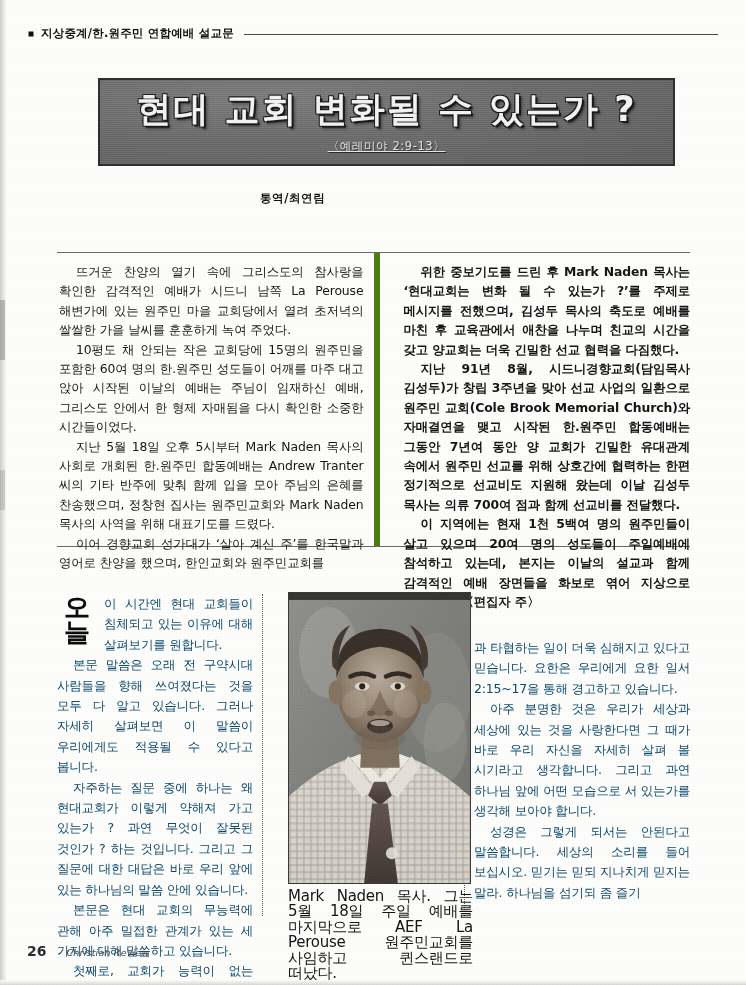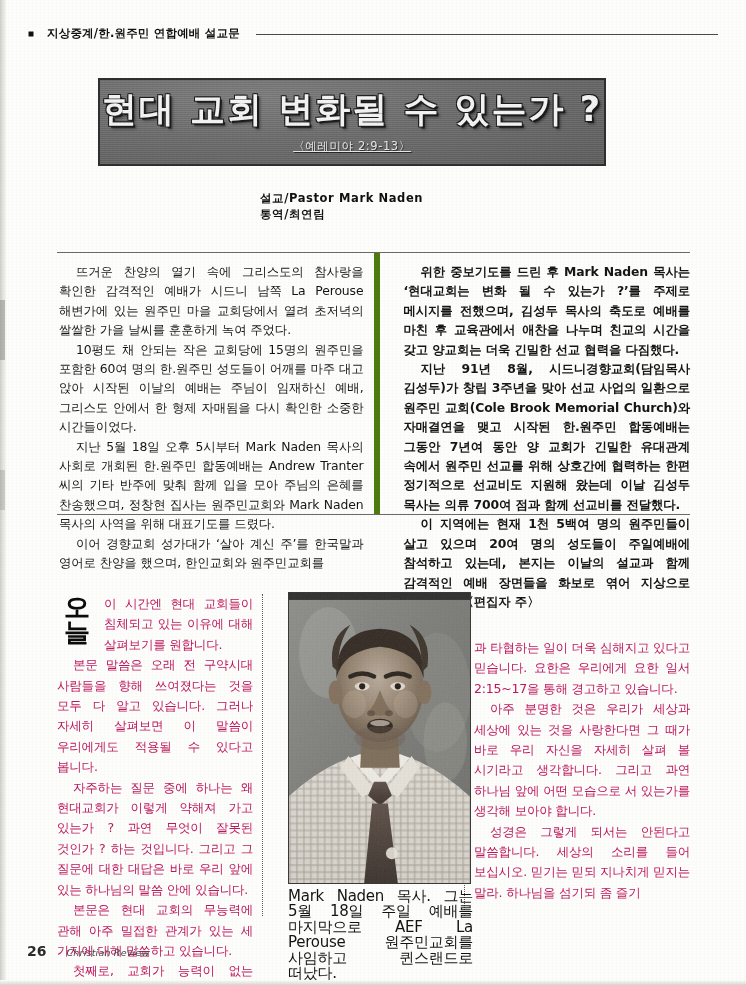--- a/index.html
+++ b/index.html
@@ -54,21 +54,21 @@
 
   
   .kicker {
     position: absolute;
     left: 27px;
     top: 24px;
     right: 28px;
     height: 18px;
     display: flex;
     align-items: center;
-    gap: 12px;
+    gap: 6px;
   }
   .kicker-bullet {
     width: 8px;
     height: 8px;
     background: #111;
     box-shadow: inset 0 0 0 1.5px #fff, inset 0 0 0 3px #111;
     flex: 0 0 auto;
     margin-top: 1px;
   }
   .kicker-text {
@@ -85,21 +85,21 @@
     margin-left: 4px;
     margin-top: 2px;
     opacity: .85;
   }
 
   
   .title-banner {
     position: absolute;
     left: 98px;
     top: 78px;
-    width: 508px;
+    width: 577px;
     height: 88px;
     background:
       radial-gradient(ellipse at 30% 20%, #7e7e7e 0%, #6d6d6d 45%, #5f5f5f 100%);
     border: 2px solid #2f2f2f;
     box-sizing: border-box;
     display: flex;
     flex-direction: column;
     align-items: center;
     justify-content: center;
     z-index: 10;
@@ -152,21 +152,21 @@
     letter-spacing: .6px;
     color: #111;
   }
 
   
   .lead-box {
     position: absolute;
     left: 57px;
     top: 252px;
     width: 633px;
-    height: 263px;
+    height: 295px;
     border-top: 1px solid #6a6a6a;
     border-bottom: 1px solid #6a6a6a;
     box-sizing: border-box;
     display: flex;
     z-index: 5;
     background: transparent;
   }
   .lead-col {
     width: 50%;
     box-sizing: border-box;
@@ -218,21 +218,21 @@
   .dotted-rule.r2 { left: 407px; }
 
   .body-p {
     font-size: 12.5px;
     line-height: 20.4px;
     text-indent: 16px;
     text-align: justify;
     margin: 0;
     letter-spacing: -0.2px;
     word-break: keep-all;
-    color: #be185d;
+    color: #0c4a6e;
   }
   .body-p.no-indent { text-indent: 0; }
 
   
   .dropcap {
     float: left;
     width: 40px;
     margin: 1px 7px 0 0;
     font-size: 26px;
     font-weight: bold;
@@ -309,21 +309,20 @@
   <span class="kicker-rule"></span>
 </div>
 
 <div class="title-banner">
   <div class="title-banner-noise"></div>
   <div class="title-main">현대 교회 변화될 수 있는가 ?</div>
   <div class="title-sub">〈예레미야 2:9-13〉</div>
 </div>
 
 <div class="byline">
-  <div class="byline-line">설교/Pastor Mark Naden</div>
   <div class="byline-line">통역/최연림</div>
 </div>
 
 <div class="lead-box">
   <div class="lead-col left">
     <p class="lead-p">뜨거운 찬양의 열기 속에 그리스도의 참사랑을 확인한 감격적인 예배가 시드니 남쪽 La Perouse 해변가에 있는 원주민 마을 교회당에서 열려 초저녁의 쌀쌀한 가을 날씨를 훈훈하게 녹여 주었다.</p>
     <p class="lead-p">10평도 채 안되는 작은 교회당에 15명의 원주민을 포함한 60여 명의 한.원주민 성도들이 어깨를 마주 대고 앉아 시작된 이날의 예배는 주님이 임재하신 예배, 그리스도 안에서 한 형제 자매됨을 다시 확인한 소중한 시간들이었다.</p>
     <p class="lead-p">지난 5월 18일 오후 5시부터 Mark Naden 목사의 사회로 개회된 한.원주민 합동예배는 Andrew Tranter 씨의 기타 반주에 맞춰 함께 입을 모아 주님의 은혜를 찬송했으며, 정창현 집사는 원주민교회와 Mark Naden 목사의 사역을 위해 대표기도를 드렸다.</p>
     <p class="lead-p">이어 경향교회 성가대가 ‘살아 계신 주’를 한국말과 영어로 찬양을 했으며, 한인교회와 원주민교회를</p>
   </div>

